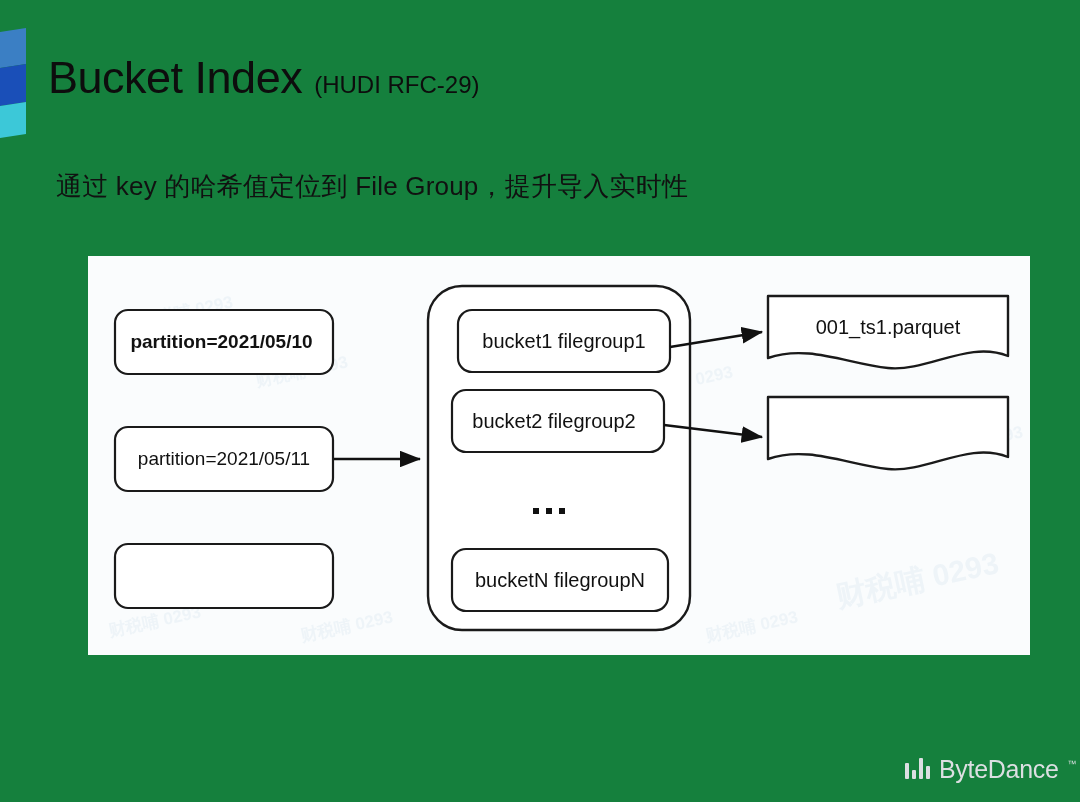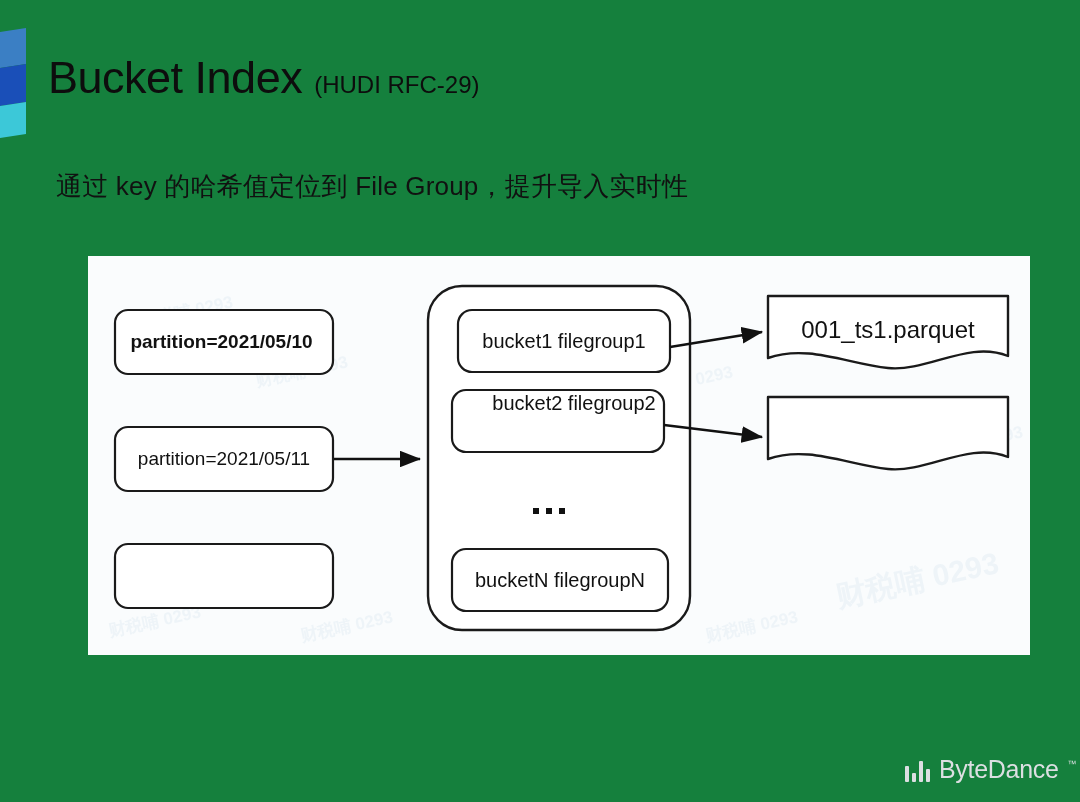--- a/index.html
+++ b/index.html
@@ -85,40 +85,40 @@
   
   .node-label {
     position: absolute;
     font-size: 19px;
     color: #111111;
     white-space: nowrap;
     text-align: center;
   }
   .partition-label { font-size: 19px; }
   .bucket-label    { font-size: 20px; }
-  .parquet-label   { font-size: 24px; }
+  .parquet-label   { font-size: 20px; }
 
   
   .watermark {
     position: absolute;
     color: #eef4f8;
     font-size: 17px;
     font-weight: 700;
     white-space: nowrap;
     transform: rotate(-12deg);
     user-select: none;
   }
 
   
   #footer-brand {
     position: absolute;
     left: 905px;
     top: 757px;
     display: flex;
-    align-items: flex-end;
+    align-items: flex-start;
     gap: 9px;
   }
   #brand-bars {
     display: flex;
     align-items: flex-end;
     gap: 3px;
     height: 22px;
   }
   #brand-bars i {
     display: block;
@@ -200,21 +200,21 @@
     <line x1="664" y1="425" x2="762" y2="437" stroke="#111111" stroke-width="2.4" marker-end="url(#arrowhead)"></line>
 
     <path d="M 768 296 L 1008 296 L 1008 356 C 968 340 928 372 888 368 C 848 364 808 344 768 358 Z" fill="#ffffff" stroke="#1a1a1a" stroke-width="2.4" stroke-linejoin="round"></path>
     <path d="M 768 397 L 1008 397 L 1008 457 C 968 441 928 473 888 469 C 848 465 808 445 768 459 Z" fill="#ffffff" stroke="#1a1a1a" stroke-width="2.4" stroke-linejoin="round"></path>
   </svg>
 
   <div class="node-label partition-label" style="left:115px; top:331px; width:213px;font-weight:bold;">partition=2021/05/10</div>
   <div class="node-label partition-label" style="left:115px; top:448px; width:218px;">partition=2021/05/11</div>
 
   <div class="node-label bucket-label" style="left:458px; top:330px; width:212px;text-align:center;">bucket1 filegroup1</div>
-  <div class="node-label bucket-label" style="left:452px; top:392px; width:204px;padding-left:20px;">bucket2 filegroup2</div>
+  <div class="node-label bucket-label" style="left:452px; top:410px; width:204px;">bucket2 filegroup2</div>
   <div class="node-label bucket-label" style="left:452px; top:569px; width:216px;">bucketN filegroupN</div>
 
   <div class="node-label parquet-label" style="left:768px; top:316px; width:240px;">001_ts1.parquet</div>
 
   <div id="footer-brand">
     <div id="brand-bars">
       <i class="b1"></i>
         <i class="b2"></i>
         <i class="b3"></i>
         <i class="b4"></i>

